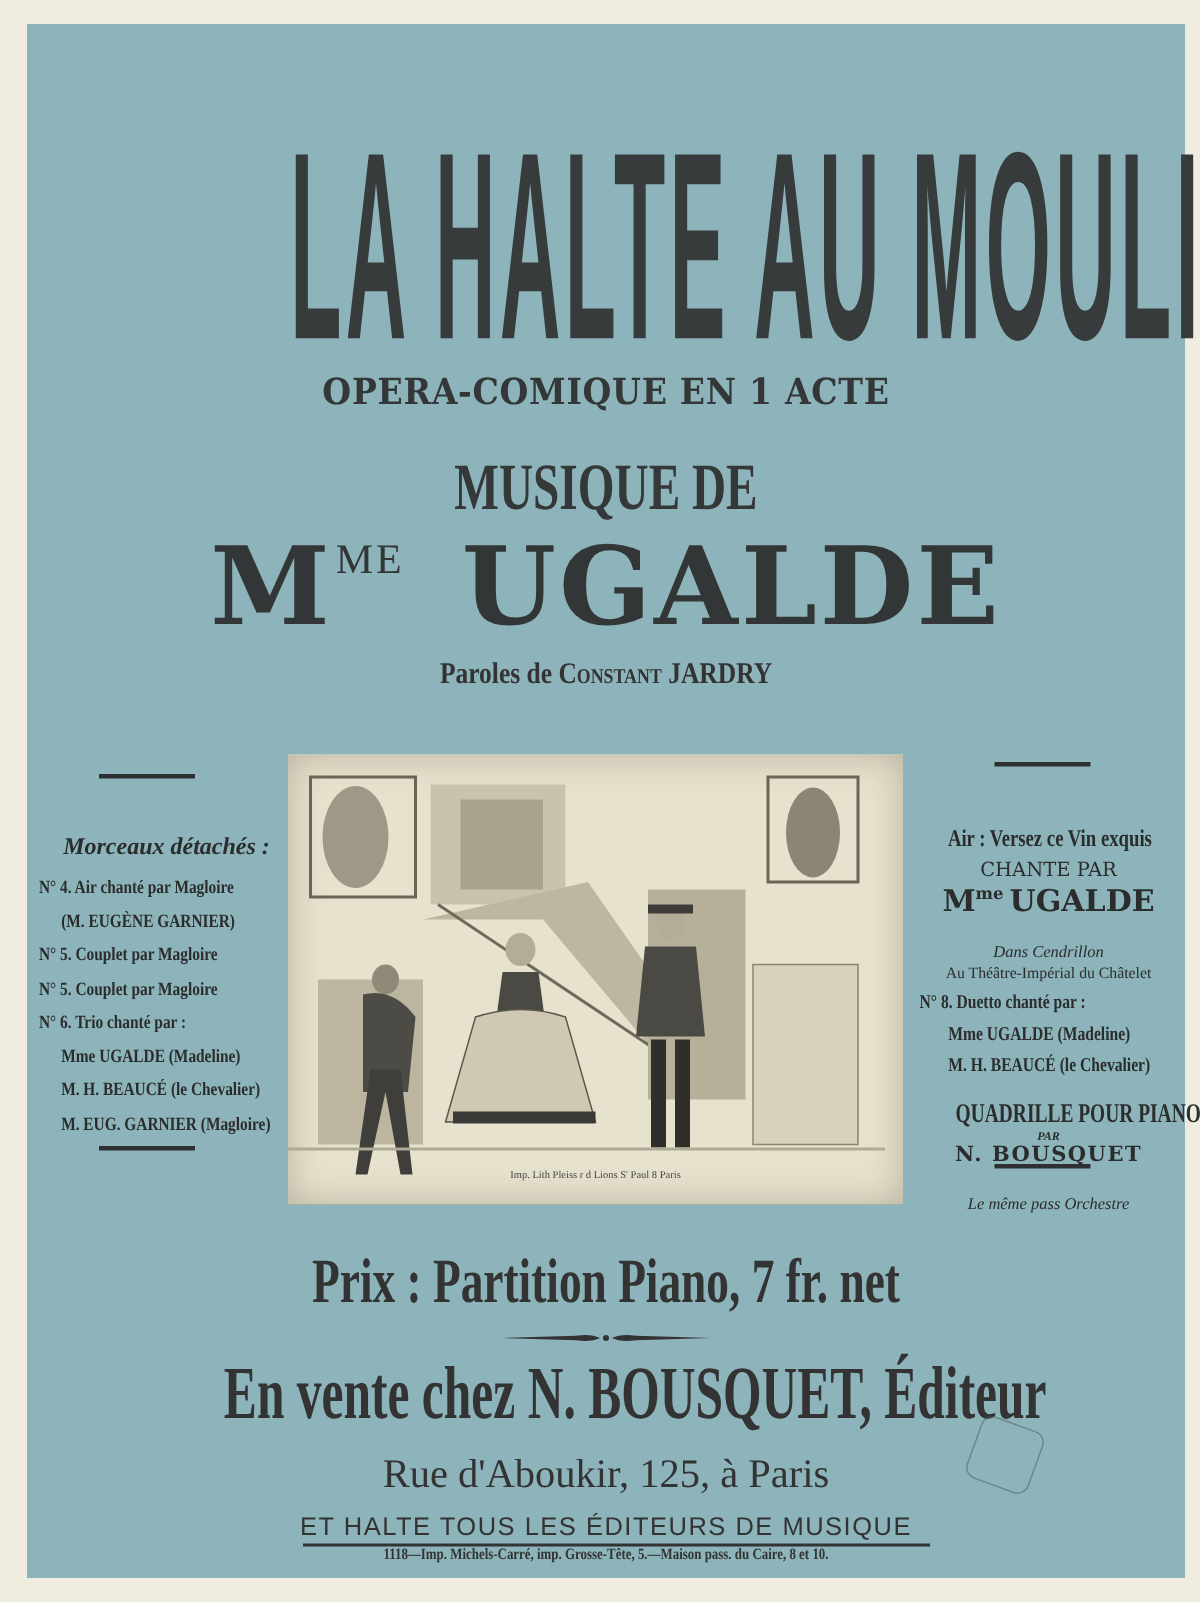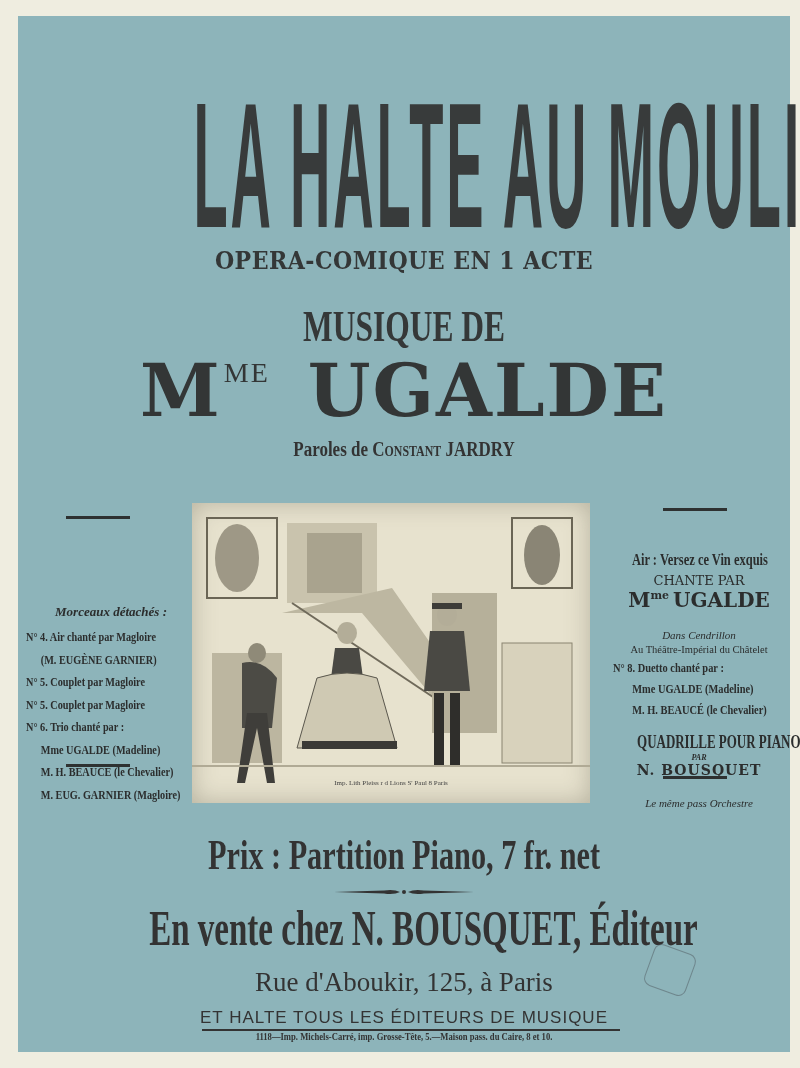--- a/index.html
+++ b/index.html
@@ -22,38 +22,39 @@
   }
   .title-wrap { top:38px; left:0; width:772px; height:190px; overflow:visible; }
   .sub1 { top:230px; font-family:"DejaVu Serif",serif; font-weight:bold; font-size:24px; color:#343737; transform:scaleX(0.92); letter-spacing:0.5px;}
   .sub2 { top:286px; font-family:"Liberation Serif",serif; font-weight:bold; font-size:42px; color:#353838; transform:scaleX(0.75) scaleY(1.05);}
   .composer { top:332px; font-family:"DejaVu Serif",serif; font-weight:bold; font-size:72px; color:#333636; letter-spacing:2px; }
   .composer sup { font-size:28px; font-family:"Liberation Serif",serif; font-weight:normal; vertical-align:34px; margin-right:38px; margin-left:2px;}
   .lyricist { top:422px; font-family:"Liberation Serif",serif; font-weight:bold; font-size:20px; color:#333; transform:scaleX(0.85);}
   .lyricist .sc { font-variant:small-caps; }
   .rule { height:3px; background:#2e3131; width:64px; }
   .col-left { left:8px; top:540px; width:170px; font-family:"Liberation Serif",serif; font-size:12.5px; color:#2b2d2d; }
-  .col-left .hdr { text-align:center; font-style:italic; font-weight:bold; font-size:13px; margin-bottom:10px;margin-top:48px; }
+  .col-left .hdr { text-align:center; font-style:italic; font-weight:bold; font-size:16px; margin-bottom:10px; }
   .col-left .row { height:22.5px; white-space:nowrap; transform:scaleX(0.82); transform-origin:left; font-weight:bold; }
   .col-left .row.ind { padding-left:18px; }
   .col-right { left:595px; top:535px; width:172px; text-align:center; color:#2b2d2d; font-family:"Liberation Serif",serif;}
   .col-right .air { font-size:16px; font-weight:bold; transform:scaleX(0.78); white-space:nowrap; }
   .col-right .chante { font-size:13px; font-weight:normal; font-family:"DejaVu Serif",serif; margin-top:4px; }
   .col-right .mme { font-size:20px; font-weight:bold; font-family:"DejaVu Serif",serif; line-height:1; margin-top:2px;}
   .col-right .mme sup { font-size:11px; vertical-align:8px; margin-right:4px;}
   .col-right .it { font-style:italic; font-size:11px; margin-top:19px;}
   .col-right .sm { font-size:10.5px; margin-top:3px; white-space:nowrap;}
   .col-right .row { font-size:13px; font-weight:bold; text-align:left; white-space:nowrap; transform:scaleX(0.8); transform-origin:left; margin-top:5px;}
   .col-right .row.ind { padding-left:24px; }
   .col-right .quad { font-size:18px; font-weight:bold; margin-top:14px; transform:scaleX(0.72); white-space:nowrap;}
   .col-right .par { font-size:8px; font-style:italic; font-weight:bold; }
   .col-right .pub { font-family:"DejaVu Serif",serif; font-size:14px; font-weight:bold; letter-spacing:1px;}
   .illus {
     left:174px; top:487px; width:398px; height:300px; background:#e7e2ce;
     box-shadow: inset 0 0 24px rgba(90,85,70,0.35);
+    padding-left: 12px;
   }
   .illus svg { position:absolute; left:0; top:0; }
   .illus .caption { position:absolute; left:0; width:100%; top:276px; text-align:center; font-size:7px; color:#444; }
   .price { top:815px; font-family:"Liberation Serif",serif; font-weight:bold; font-size:42px; color:#333; transform:scaleX(0.72); white-space:nowrap;}
   .orn { top:872px; left:316px; width:140px; height:8px; }
   .vente { top:883px; font-family:"Liberation Serif",serif; font-weight:bold; font-size:50px; color:#333; transform:scaleX(0.66); white-space:nowrap; }
   .addr { top:951px; font-family:"Liberation Serif",serif; font-size:27px; color:#333; }
   .et { top:992px; font-family:"Liberation Sans",sans-serif; font-size:17px; color:#333; letter-spacing:1px;}
   .foot-rule { left:184px; top:1013px; width:418px; height:1.5px; background:#333; }
   .foot { top:1015px; font-size:10.5px; font-weight:bold; color:#333; transform:scaleX(0.82); white-space:nowrap; }

